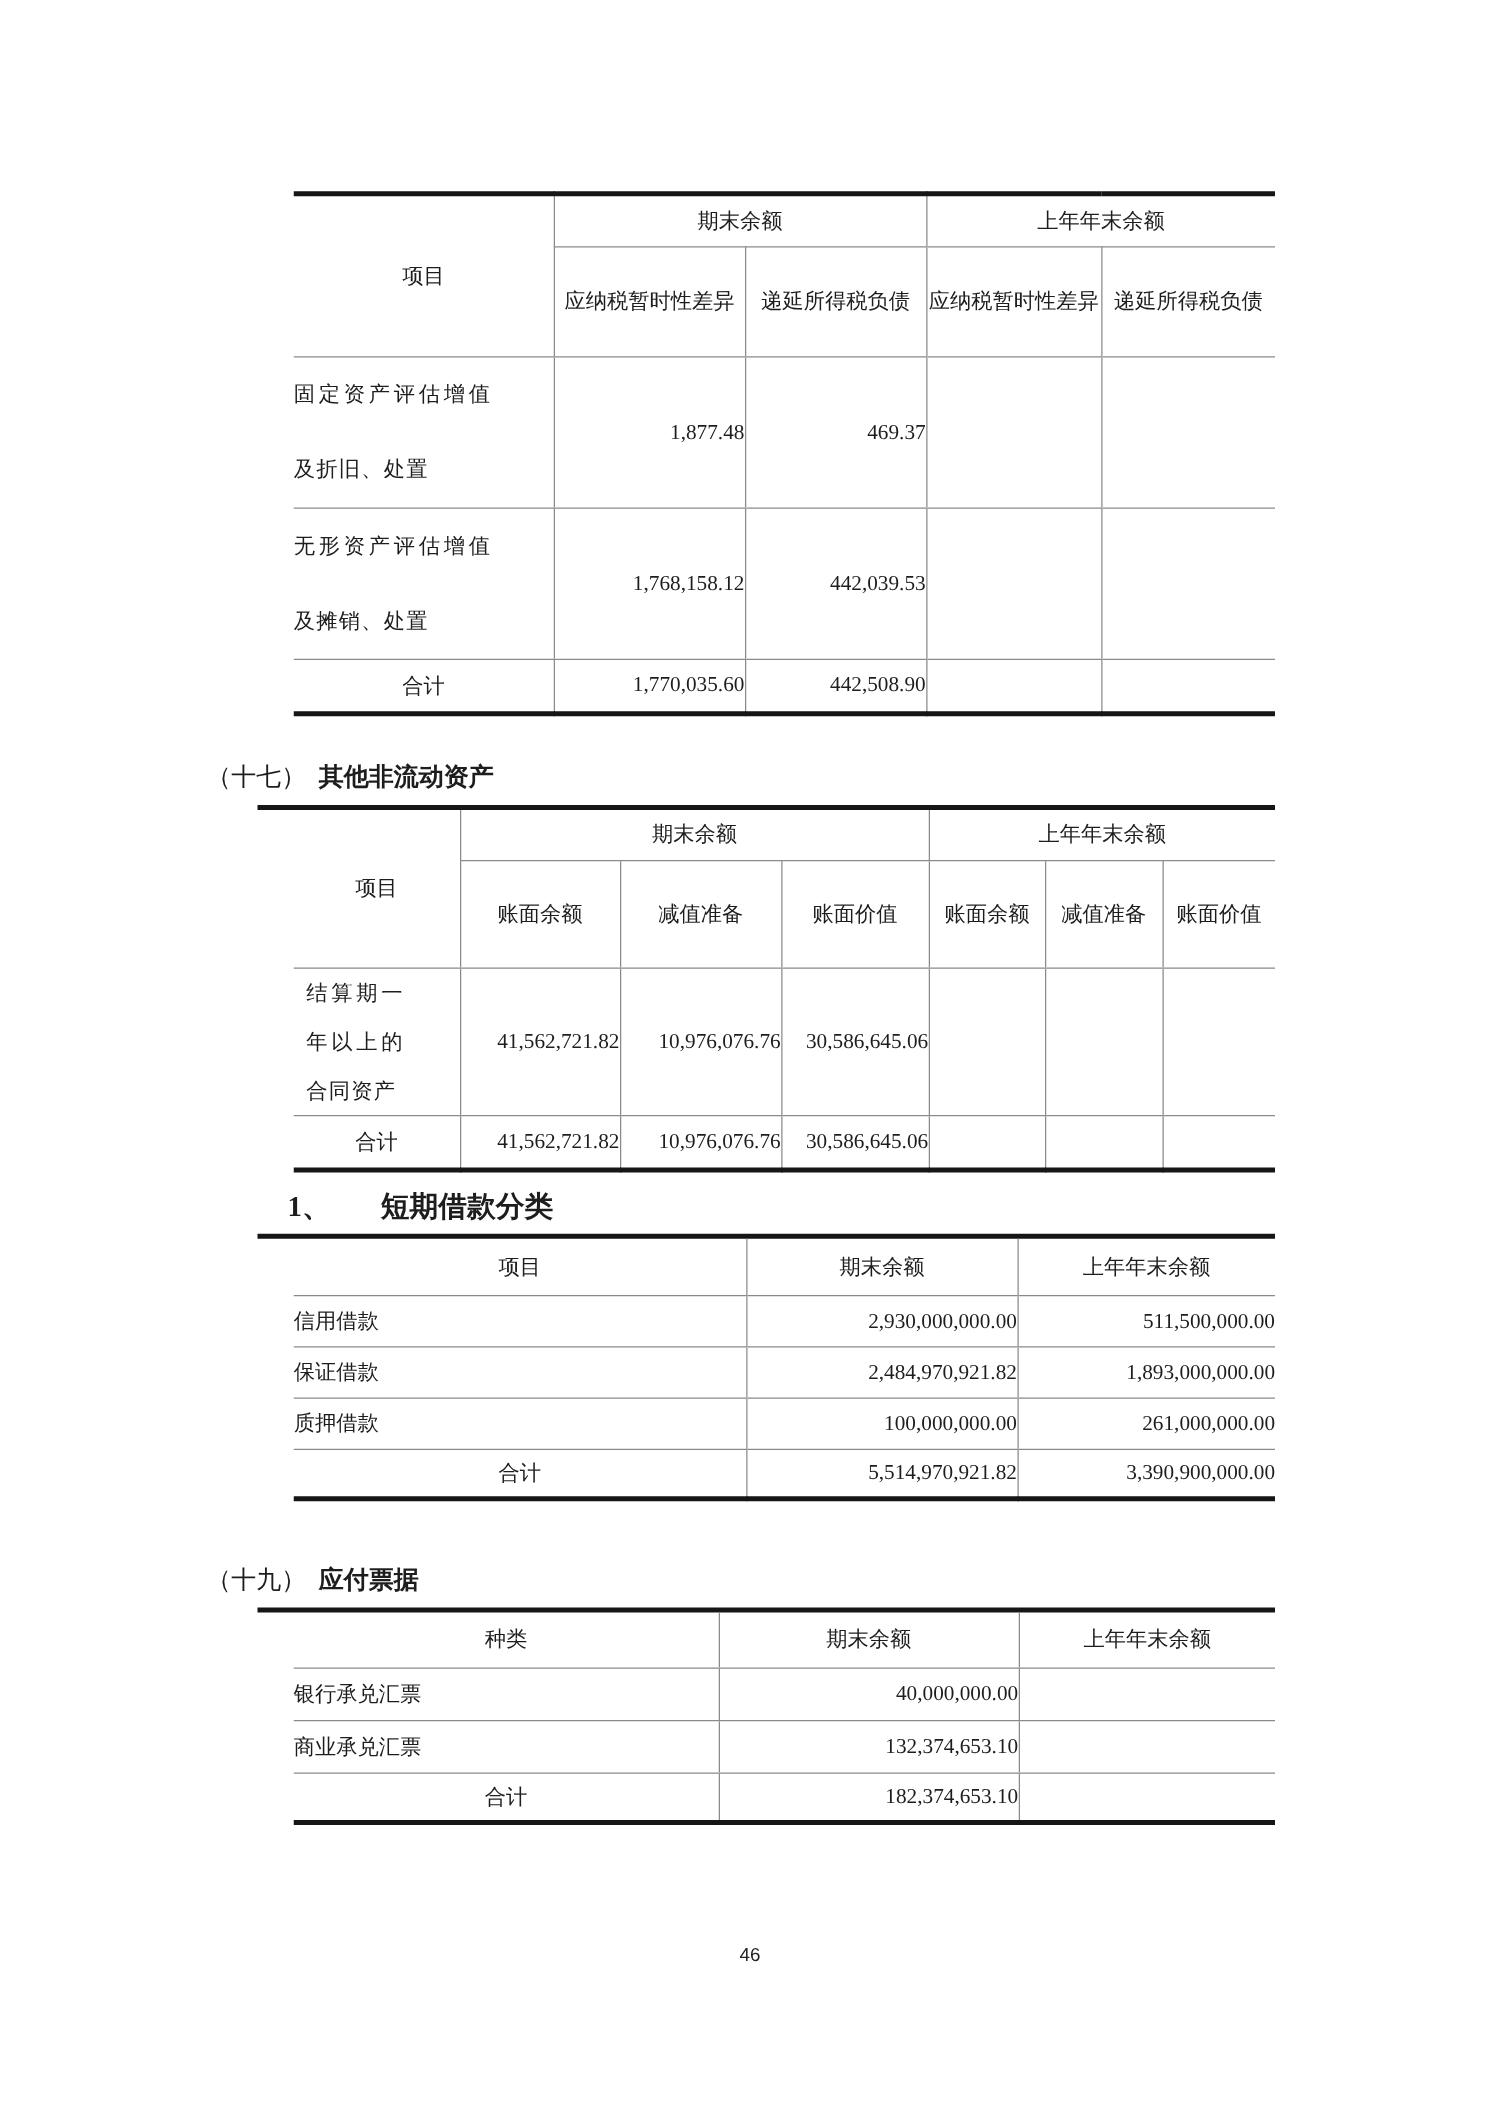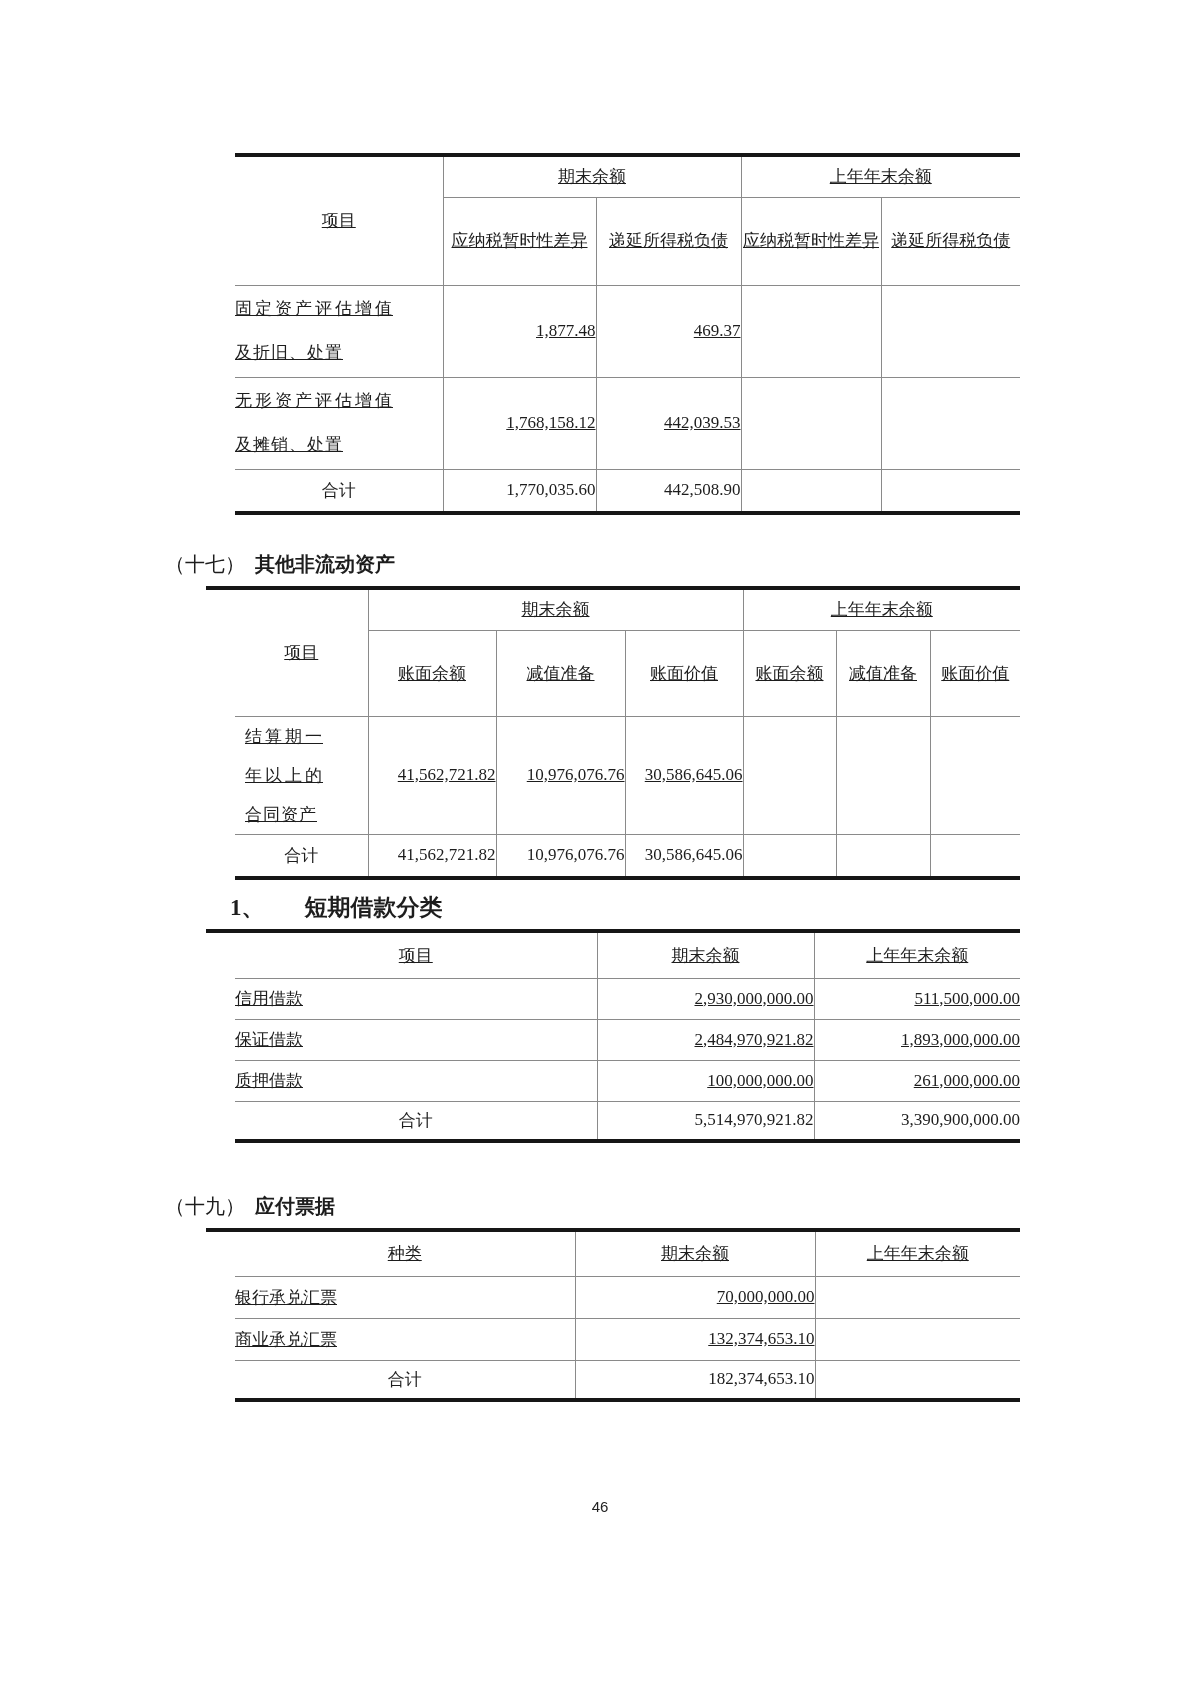--- a/index.html
+++ b/index.html
@@ -25,31 +25,31 @@
     margin-left:206px; width:814px;
   }
   table.fin th, table.fin td {
     font-weight:400;
     font-size:17px;
     vertical-align:middle;
     padding:0;
     word-break:break-all;
   }
   .vl  { border-left:1px solid #8a8a8a; }
-  .hb  { border-bottom:1px solid #8a8a8a;text-decoration:underline; }
+  .hb  { border-bottom:1px solid #8a8a8a; }
   .center { text-align:center; }
   .num { text-align:right; padding-right:10px; }
   .item { text-align:left; padding-left:10px; }
   .group { text-align:center; }
   .sub { text-align:center; line-height:44px; }
   .p10 { padding:0 10px; }
   .p12 { padding:0 12px; }
   .p15 { padding:0 15px; }
   .p14 { padding:0 14px; }
-  .w158 { width:158px; line-height:44px; text-align:justify; letter-spacing:1px; }
+  .w158 { width:158px; line-height:60px; text-align:justify; letter-spacing:1px; }
   .w78  { width:78px;  line-height:39px; text-align:justify; text-justify:inter-character; letter-spacing:1px; margin-left:10px; }
   
   .section-heading { margin-left:165px; font-size:20px; line-height:26px; }
   .sec-label { font-weight:400; margin-right:10px; }
   .sec-title { font-weight:700; }
   .subsection { margin-left:230px; font-size:23px; font-weight:700; line-height:24px; }
   .sub-num { margin-right:40px; }
   
   .mt-t1   { margin-top:153px; }
   .mt-h17  { margin-top:36px; margin-bottom:9px; }
@@ -226,21 +226,21 @@
     <thead>
       <tr style="height:44px">
         <th class="center hb">种类</th>
         <th class="vl center hb">期末余额</th>
         <th class="vl center hb">上年年末余额</th>
       </tr>
     </thead>
     <tbody>
       <tr style="height:42px">
         <td class="item hb">银行承兑汇票</td>
-        <td class="vl num hb">70,000,000.00</td>
+        <td class="vl num hb">40,000,000.00</td>
         <td class="vl num hb"></td>
       </tr>
       <tr style="height:42px">
         <td class="item hb">商业承兑汇票</td>
         <td class="vl num hb">132,374,653.10</td>
         <td class="vl num hb"></td>
       </tr>
       <tr style="height:40px">
         <td class="center">合计</td>
         <td class="vl num">182,374,653.10</td>

